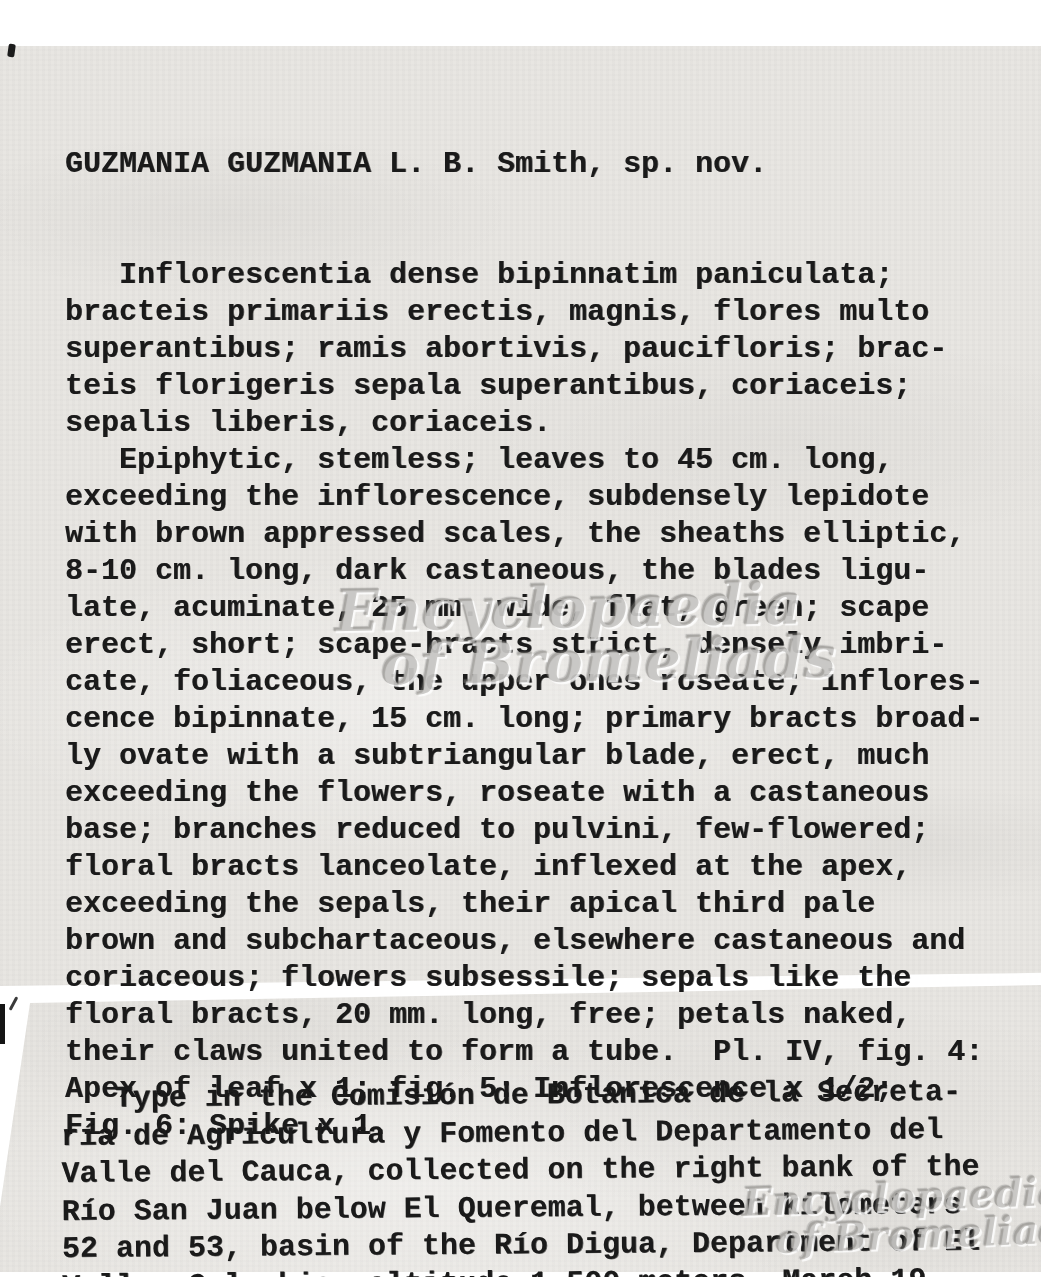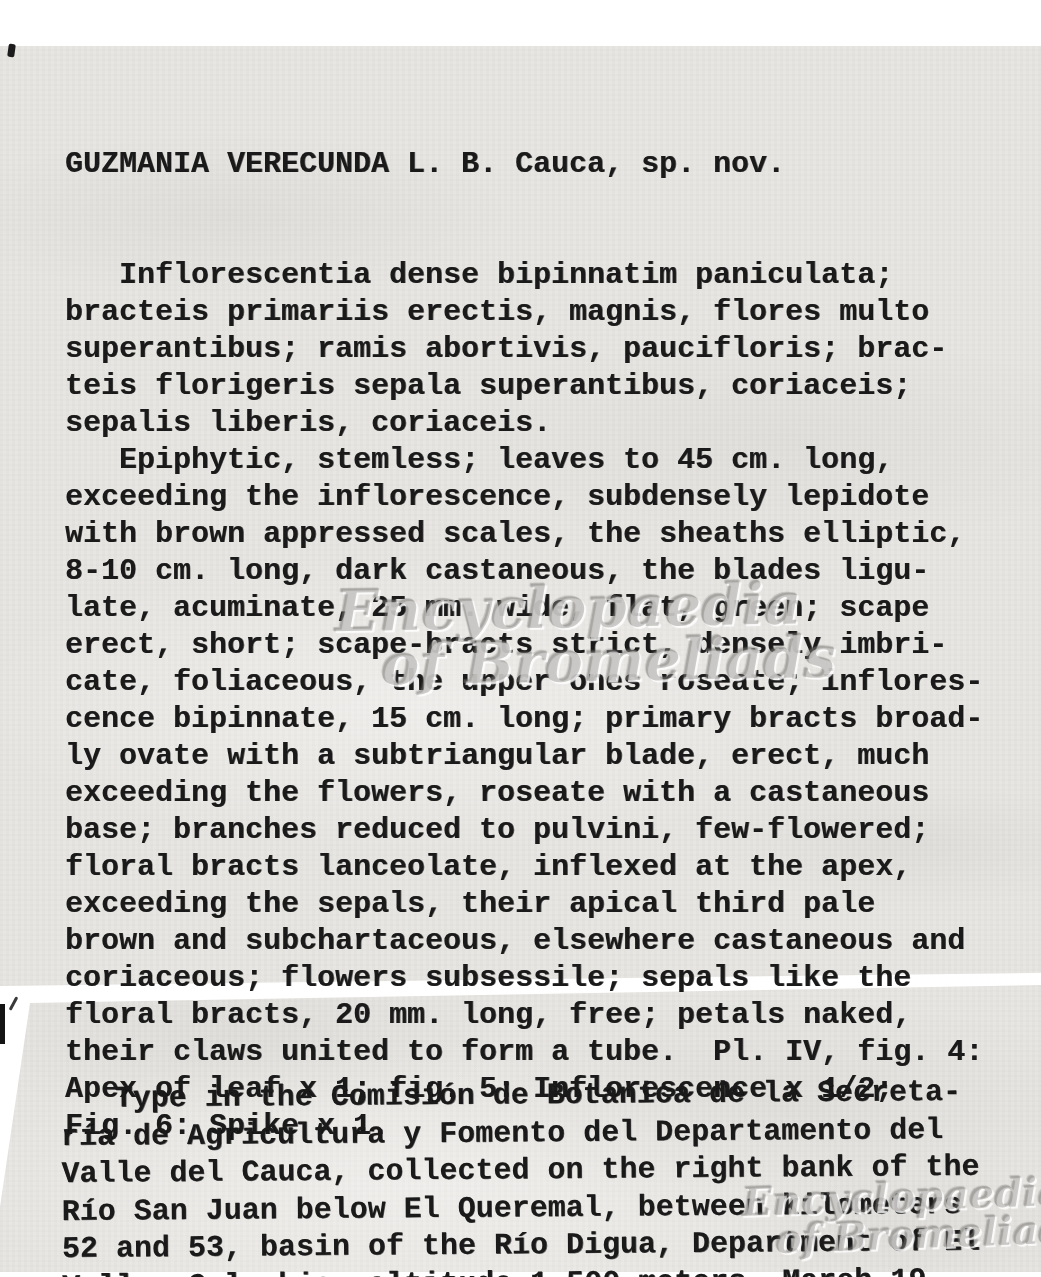--- a/index.html
+++ b/index.html
@@ -69,21 +69,21 @@
 </style>
 </head>
 <body>
 
 <div class="page">
 
   <div class="paper frag1"></div>
   <div class="paper frag2"></div>
 
   <div class="textblock tb1">
-    <div class="tline">GUZMANIA VERECUNDA L. B. Cauca, sp. nov.</div>
+    <div class="tline">GUZMANIA GUZMANIA L. B. Smith, sp. nov.</div>
     <div><div class="tline">   Inflorescentia dense bipinnatim paniculata;</div><div class="tline">bracteis primariis erectis, magnis, flores multo</div><div class="tline">superantibus; ramis abortivis, paucifloris; brac-</div><div class="tline">teis florigeris sepala superantibus, coriaceis;</div><div class="tline">sepalis liberis, coriaceis.</div><div class="tline">   Epiphytic, stemless; leaves to 45 cm. long,</div><div class="tline">exceeding the inflorescence, subdensely lepidote</div><div class="tline">with brown appressed scales, the sheaths elliptic,</div><div class="tline">8-10 cm. long, dark castaneous, the blades ligu-</div><div class="tline">late, acuminate, 25 mm. wide, flat, green; scape</div><div class="tline">erect, short; scape-bracts strict, densely imbri-</div><div class="tline">cate, foliaceous, the upper ones roseate; inflores-</div><div class="tline">cence bipinnate, 15 cm. long; primary bracts broad-</div><div class="tline">ly ovate with a subtriangular blade, erect, much</div><div class="tline">exceeding the flowers, roseate with a castaneous</div><div class="tline">base; branches reduced to pulvini, few-flowered;</div><div class="tline">floral bracts lanceolate, inflexed at the apex,</div><div class="tline">exceeding the sepals, their apical third pale</div><div class="tline">brown and subchartaceous, elsewhere castaneous and</div><div class="tline">coriaceous; flowers subsessile; sepals like the</div><div class="tline">floral bracts, 20 mm. long, free; petals naked,</div><div class="tline">their claws united to form a tube.  Pl. IV, fig. 4:</div><div class="tline">Apex of leaf x 1; fig. 5: Inflorescence x 1/2;</div><div class="tline">Fig. 6: Spike x 1.</div></div>
   </div>
 
   <div class="textblock tb2">
     <div><div class="tline">   Type in the Comisión de Botanica de la Secreta-</div><div class="tline">ría de Agricultura y Fomento del Departamento del</div><div class="tline">Valle del Cauca, collected on the right bank of the</div><div class="tline">Río San Juan below El Queremal, between kilometers</div><div class="tline">52 and 53, basin of the Río Digua, Department of El</div><div class="tline">Valle, Colombia, altitude 1,500 meters, March 19,</div></div>
   </div>
 
   <div class="wm wm1">
     <div class="wm-l1">Encyclopaedia</div>
     <div class="wm-l2">of Bromeliads</div>

